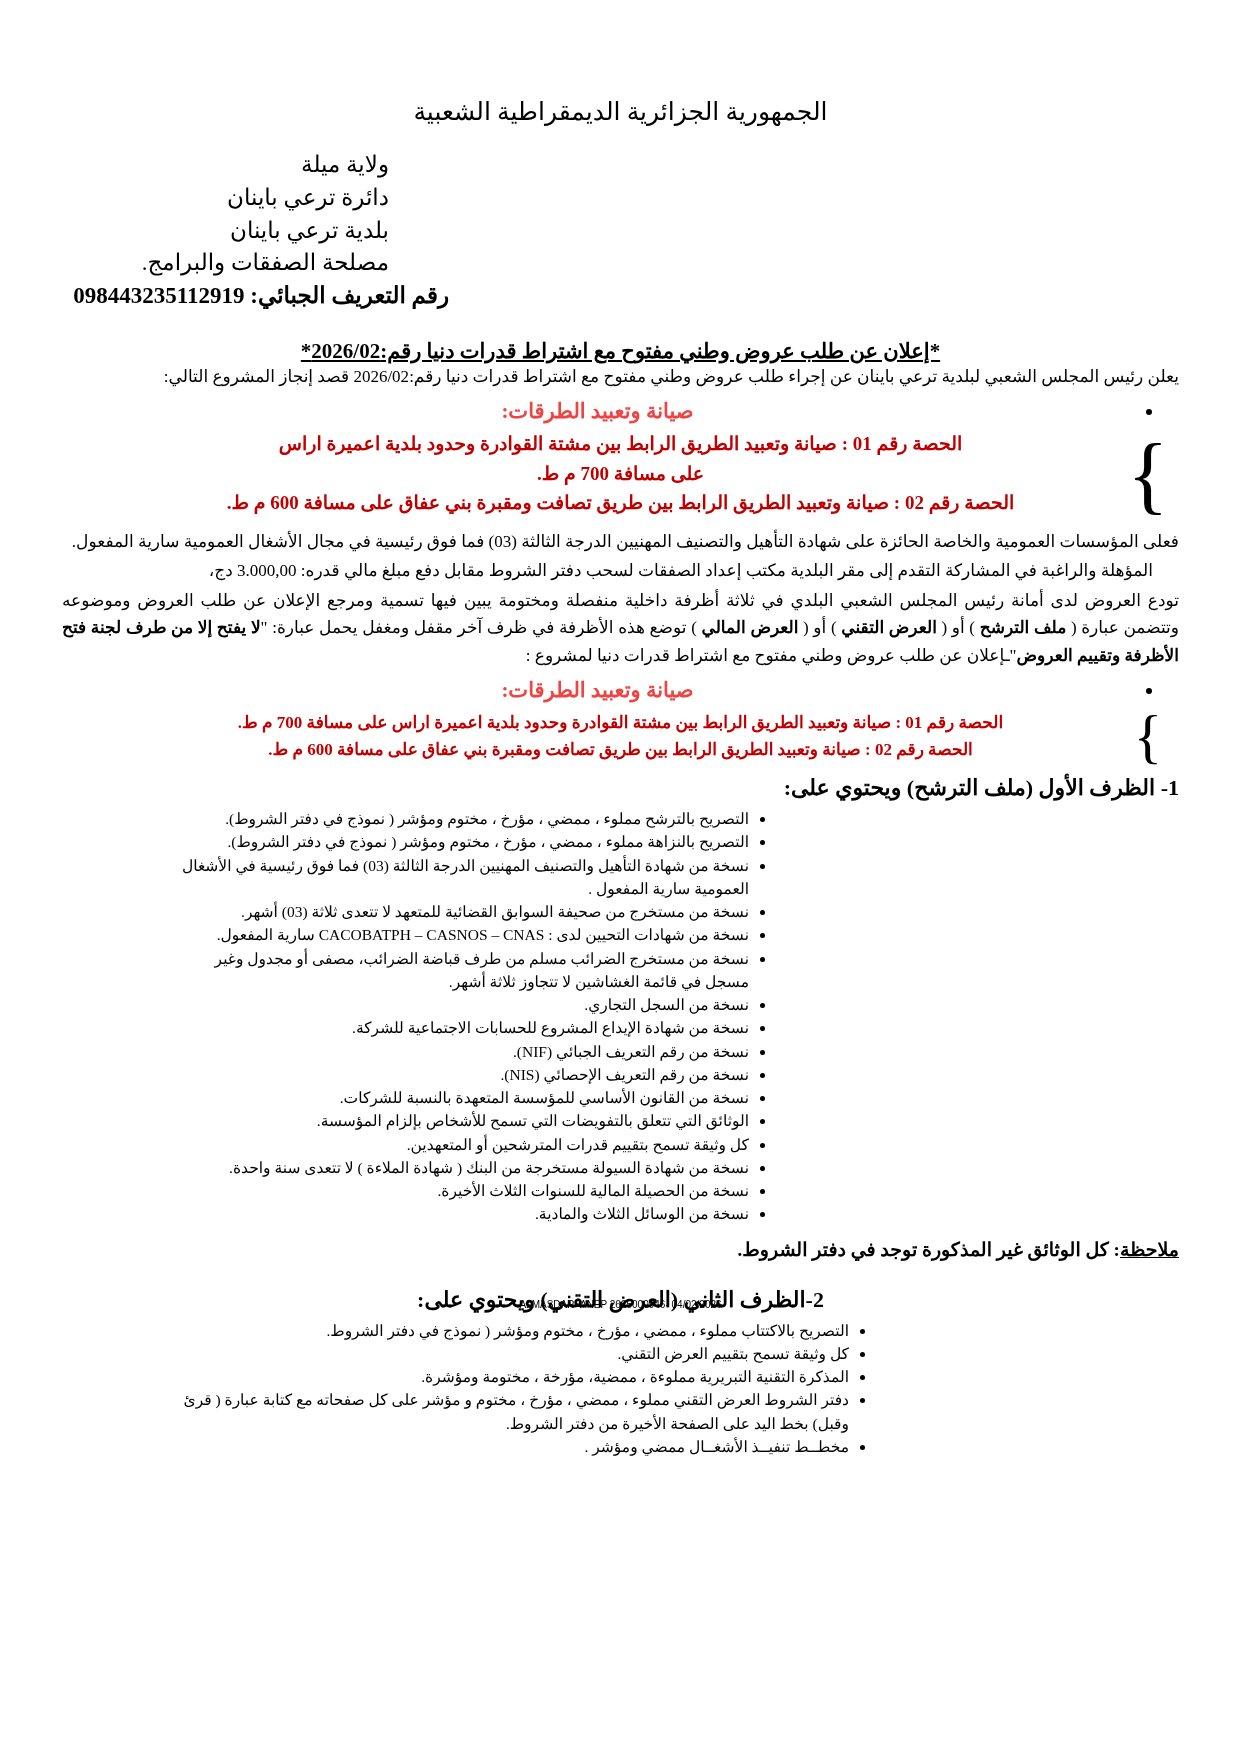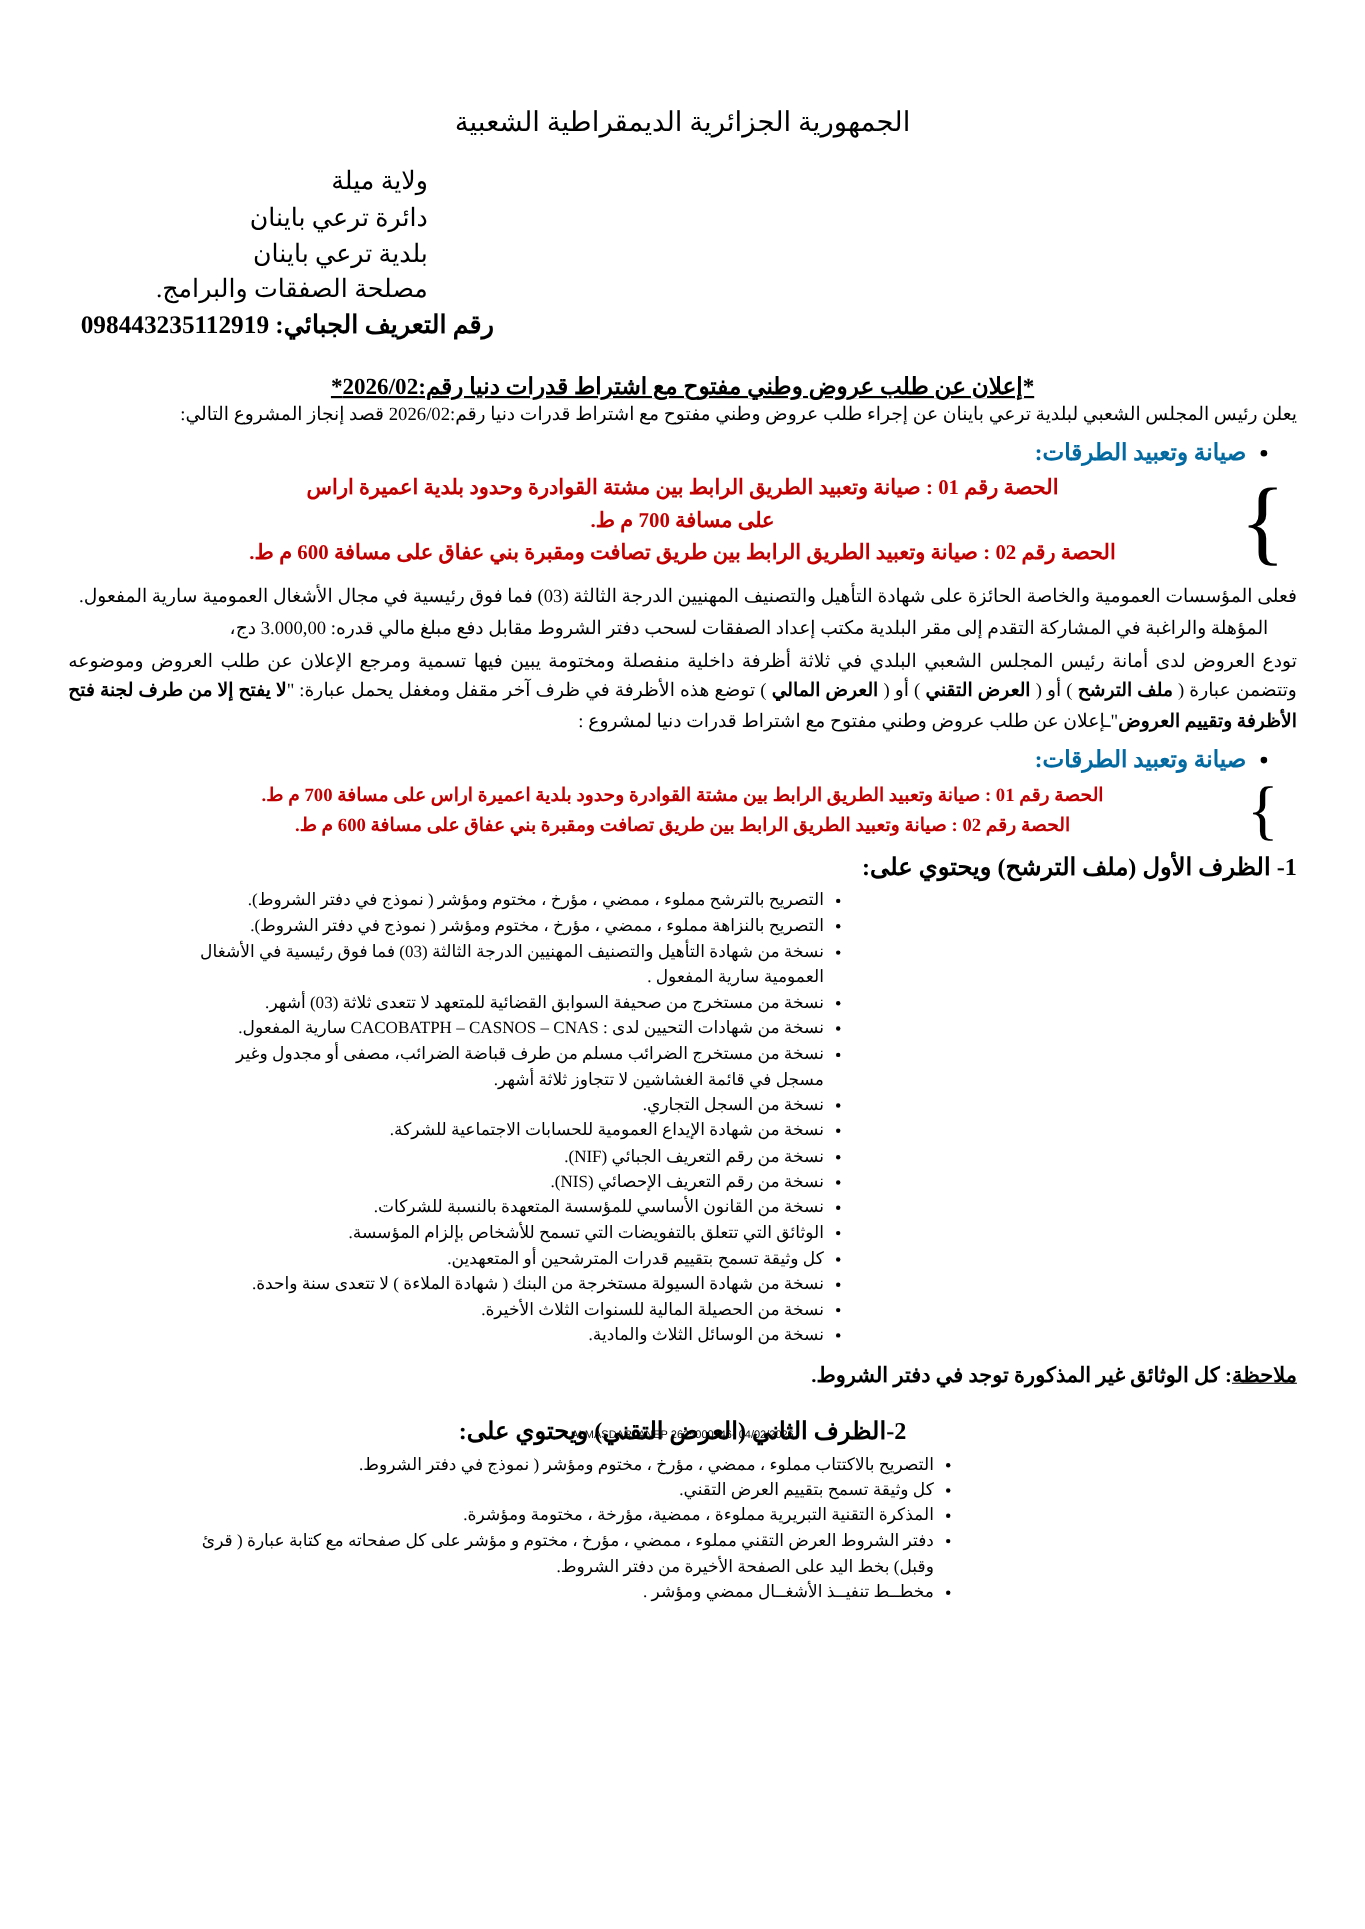--- a/index.html
+++ b/index.html
@@ -78,25 +78,25 @@
     margin: 0 0 4px 0;
   }
 
   
   ul.proj-list {
     list-style: disc;
     margin: 6px 0 2px 0;
     padding: 0 46px 0 0;
   }
   ul.proj-list > li {
-    color: #0369a1;
+    color: #ef4444;
     font-weight: bold;
     font-size: 21px;
     line-height: 1.5;
-    text-align: right;
+    text-align: center;
     margin: 0;
   }
   ul.proj-list > li::marker { color: #000000; }
 
   .lots-wrap {
     position: relative;
     margin: 2px 0 10px 0;
   }
   .lots {
     color: #c00000;
@@ -248,21 +248,21 @@
 
     <div class="section-heading">1- الظرف الأول (ملف الترشح) ويحتوي على:</div>
     <ul class="docs">
       <li>التصريح بالترشح مملوء ، ممضي ، مؤرخ ، مختوم ومؤشر ( نموذج في دفتر الشروط).</li>
       <li>التصريح بالنزاهة مملوء ، ممضي ، مؤرخ ، مختوم ومؤشر ( نموذج في دفتر الشروط).</li>
       <li>نسخة من شهادة التأهيل والتصنيف المهنيين الدرجة الثالثة (03) فما فوق رئيسية في الأشغال العمومية  سارية المفعول .</li>
       <li>نسخة من مستخرج من صحيفة السوابق القضائية للمتعهد لا تتعدى ثلاثة (03) أشهر.</li>
       <li>نسخة من شهادات التحيين لدى : CACOBATPH – CASNOS – CNAS سارية المفعول.</li>
       <li>نسخة من مستخرج الضرائب مسلم من طرف قباضة الضرائب، مصفى أو مجدول وغير مسجل في قائمة الغشاشين لا تتجاوز ثلاثة أشهر.</li>
       <li>نسخة من السجل التجاري.</li>
-      <li>نسخة من شهادة الإيداع العمومية للحسابات الاجتماعية للشركة.</li>
+      <li>نسخة من شهادة الإيداع المشروع للحسابات الاجتماعية للشركة.</li>
       <li>نسخة من رقم التعريف الجبائي (NIF).</li>
       <li>نسخة من رقم التعريف الإحصائي (NIS).</li>
       <li>نسخة من القانون الأساسي للمؤسسة المتعهدة بالنسبة للشركات.</li>
       <li>الوثائق التي تتعلق بالتفويضات التي تسمح للأشخاص بإلزام المؤسسة.</li>
       <li>كل وثيقة تسمح بتقييم قدرات المترشحين أو المتعهدين.</li>
       <li>نسخة من شهادة السيولة مستخرجة من البنك ( شهادة الملاءة ) لا تتعدى سنة واحدة.</li>
       <li>نسخة من الحصيلة المالية للسنوات الثلاث الأخيرة.</li>
       <li>نسخة من الوسائل الثلاث والمادية.</li>
     </ul>
     <div class="note"><u>ملاحظة</u><span>: كل الوثائق غير المذكورة توجد في دفتر الشروط.</span></div>

